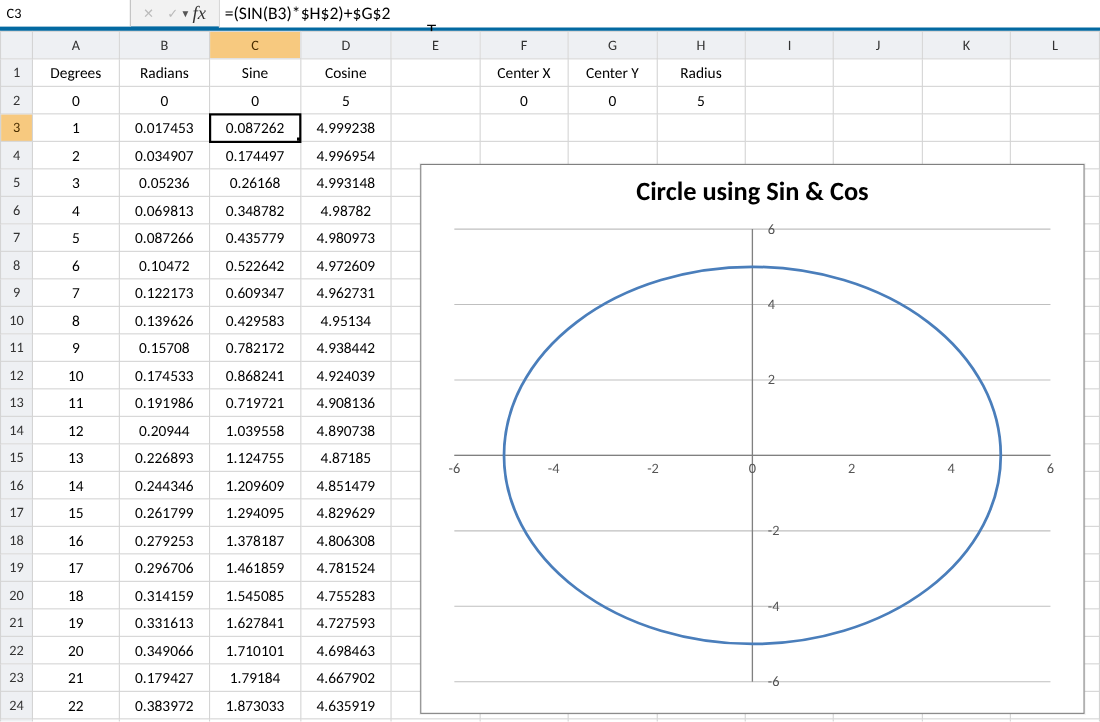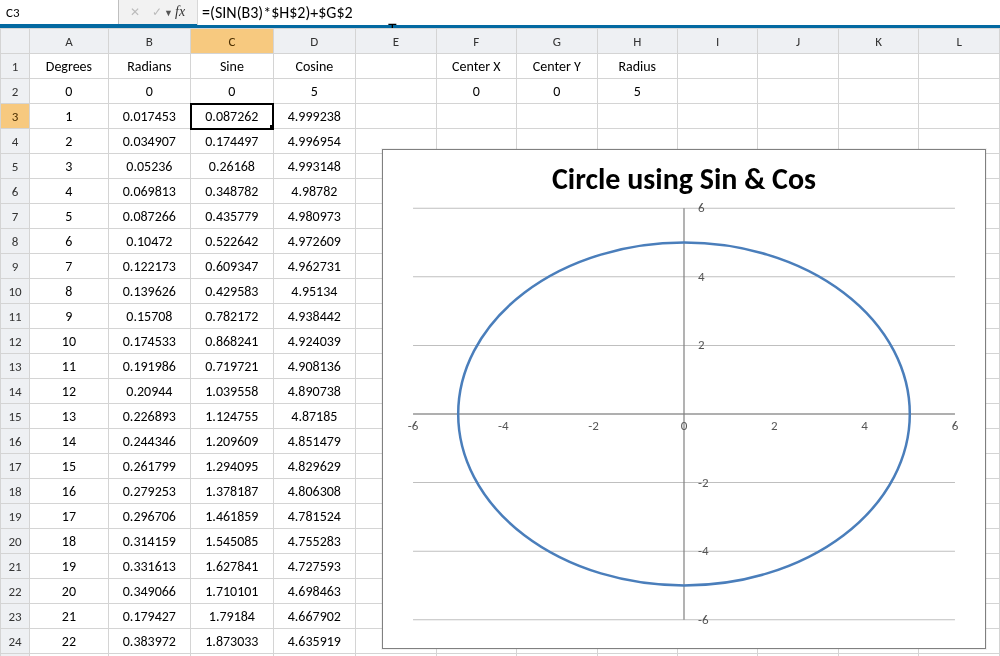--- a/index.html
+++ b/index.html
@@ -60,21 +60,21 @@
     justify-content: center;
     color: #888;
     border: 1px solid transparent;
     border-radius: 50%;
     font-size: 12px;
     cursor: pointer;
   }
   .fx-label {
     font-style: italic;
     font-family: "Times New Roman", serif;
-    font-size: 14px;
+    font-size: 17px;
     color: #333;
     margin-left: 6px;
     margin-right: 6px;
     cursor: pointer;
   }
   .formula-input {
     flex: 1;
     border: none;
     outline: none;
     font-size: 16px;
@@ -182,21 +182,21 @@
     top: 121px;
     width: 602px;
     height: 498px;
     background: #fff;
     border: 1px solid #808080;
     box-shadow: 0 0 0 1px rgba(0,0,0,0.05);
   }
   .chart-title {
     text-align: center;
     font-family: Calibri, Arial, sans-serif;
-    font-size: 30px;
+    font-size: 24px;
     font-weight: bold;
     margin-top: 10px;
   }
   .plot {
     position: absolute;
     left: 20px;
     right: 20px;
     top: 50px;
     bottom: 20px;
   }

